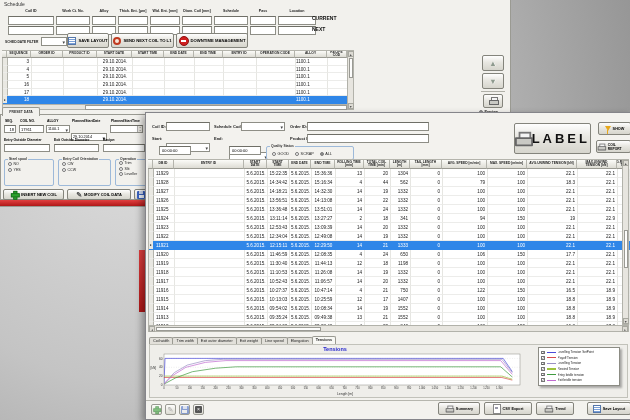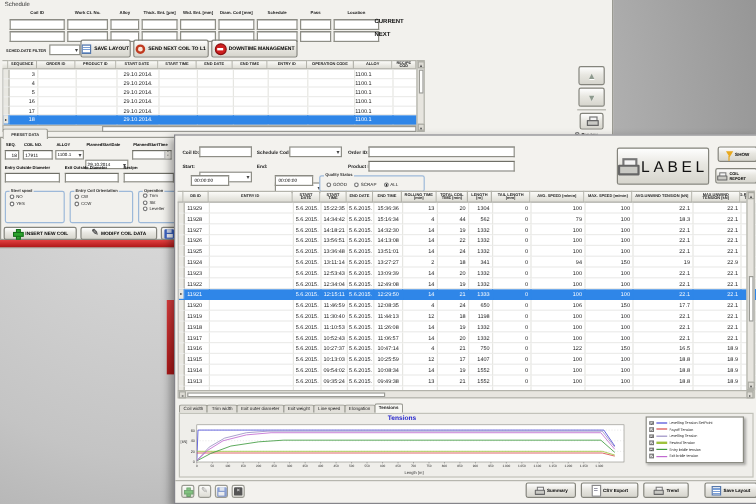--- a/index.html
+++ b/index.html
@@ -411,21 +411,21 @@
         </div>
         <div style="display: flex; align-items: center; gap: 1.5px;">
           <span class="radio sel"></span>
           <span style="font-size: 3.8px; color: rgb(34, 34, 34);">ALL</span>
         </div>
       </div>
   </div>
 
   <div class="abs btn" style="left:368px;top:10px;width:77px;height:31px;">
     <span class="printer big"></span>
-    <span style="font-size:13px;font-weight:normal;letter-spacing:3px;color:#111;">LABEL</span>
+    <span style="font-size:13px;font-weight:bold;letter-spacing:3px;color:#111;">LABEL</span>
   </div>
   <div class="abs btn" style="left:452px;top:9px;width:33px;height:13px;font-size:3.8px;font-weight:bold;">
     <span class="funnel"></span>
     <span>SHOW</span>
   </div>
   <div class="abs btn" style="left:450px;top:27px;width:35px;height:13px;font-size:3.3px;font-weight:bold;">
     <span class="printer" style="transform:scale(0.85);"></span>
     <span>COIL REPORT</span>
   </div>
 

